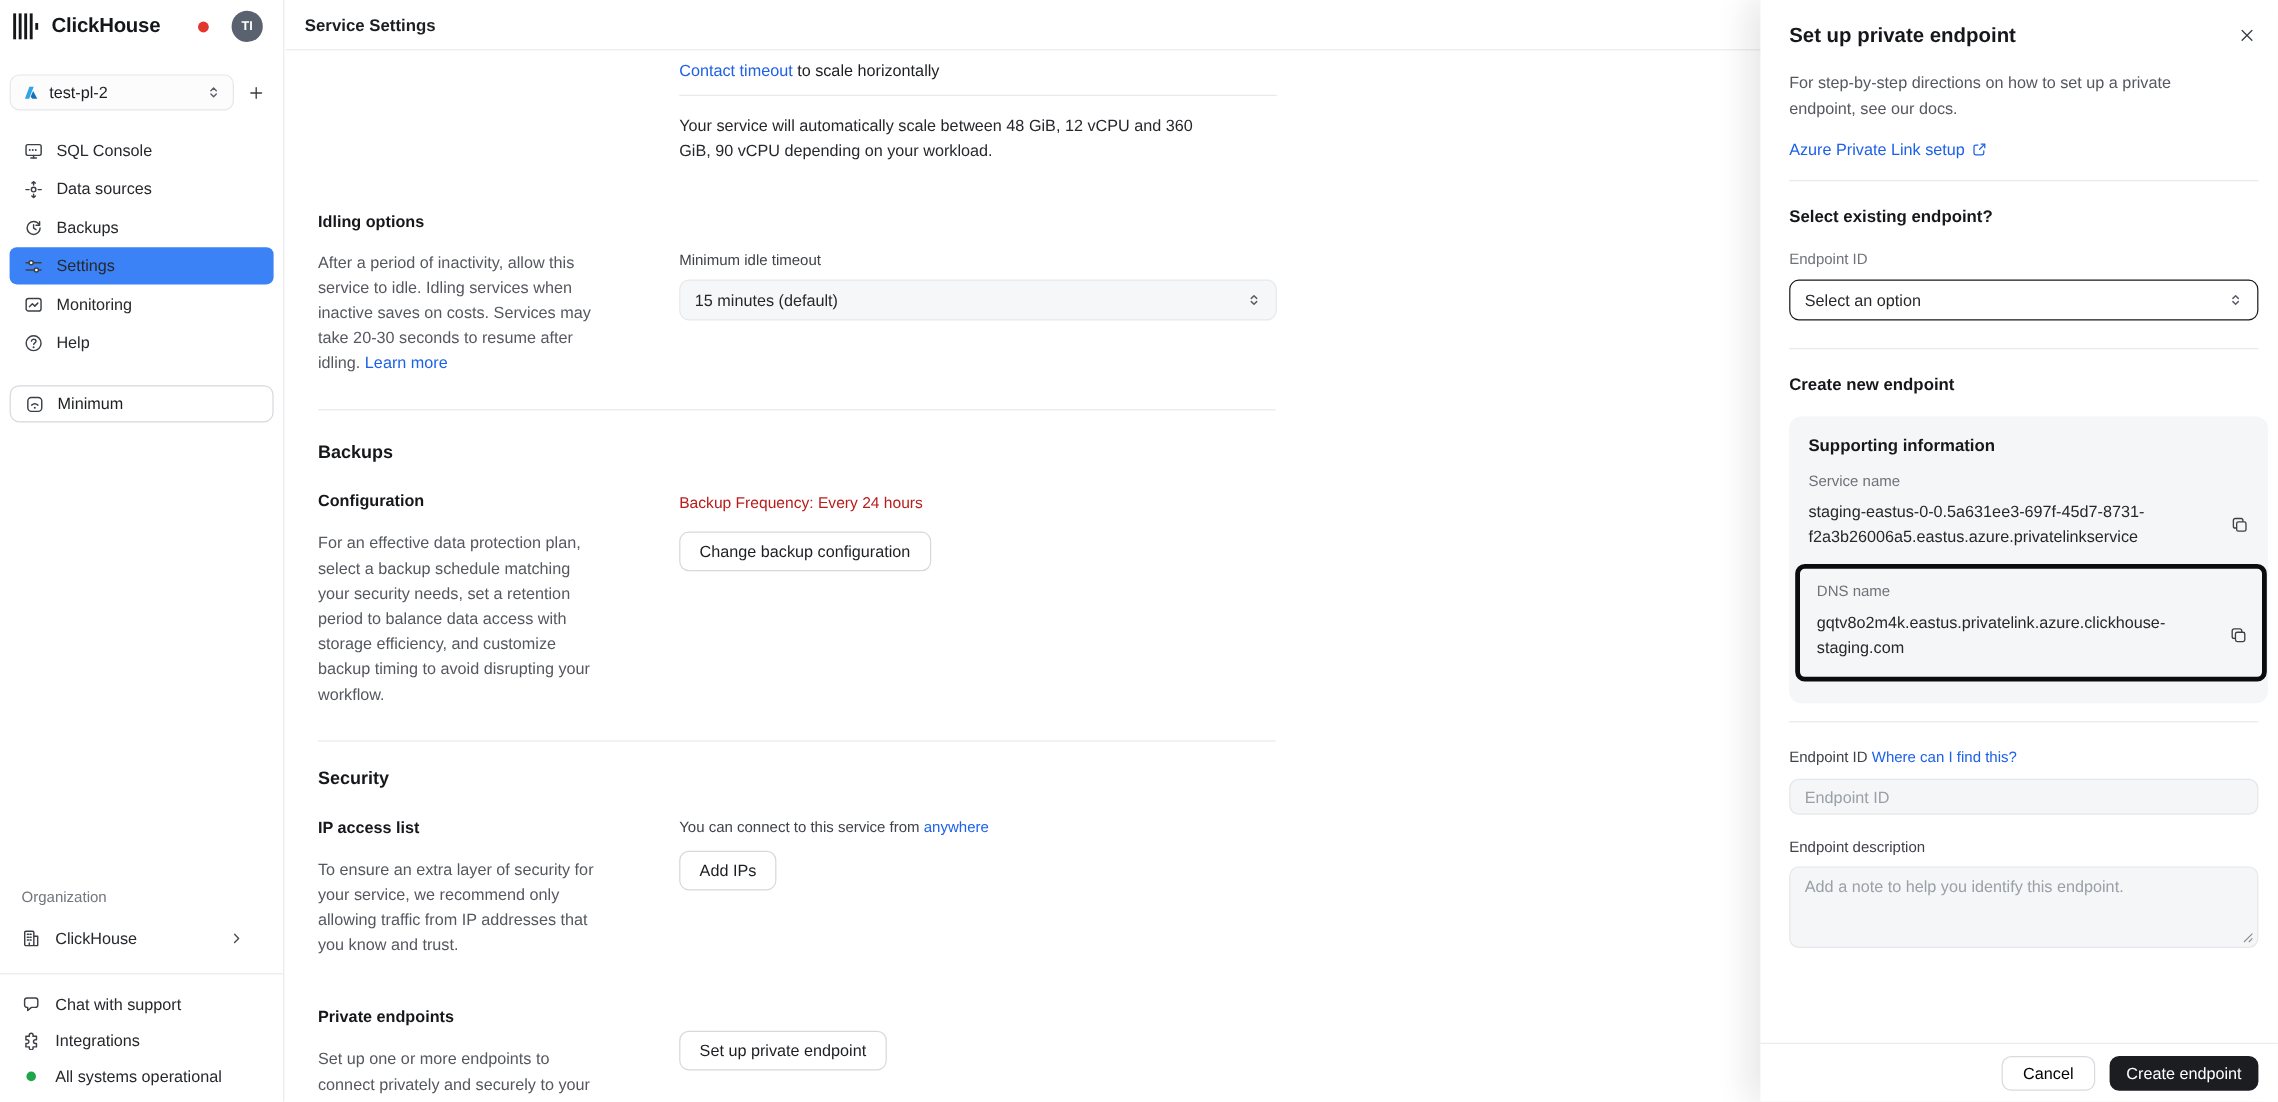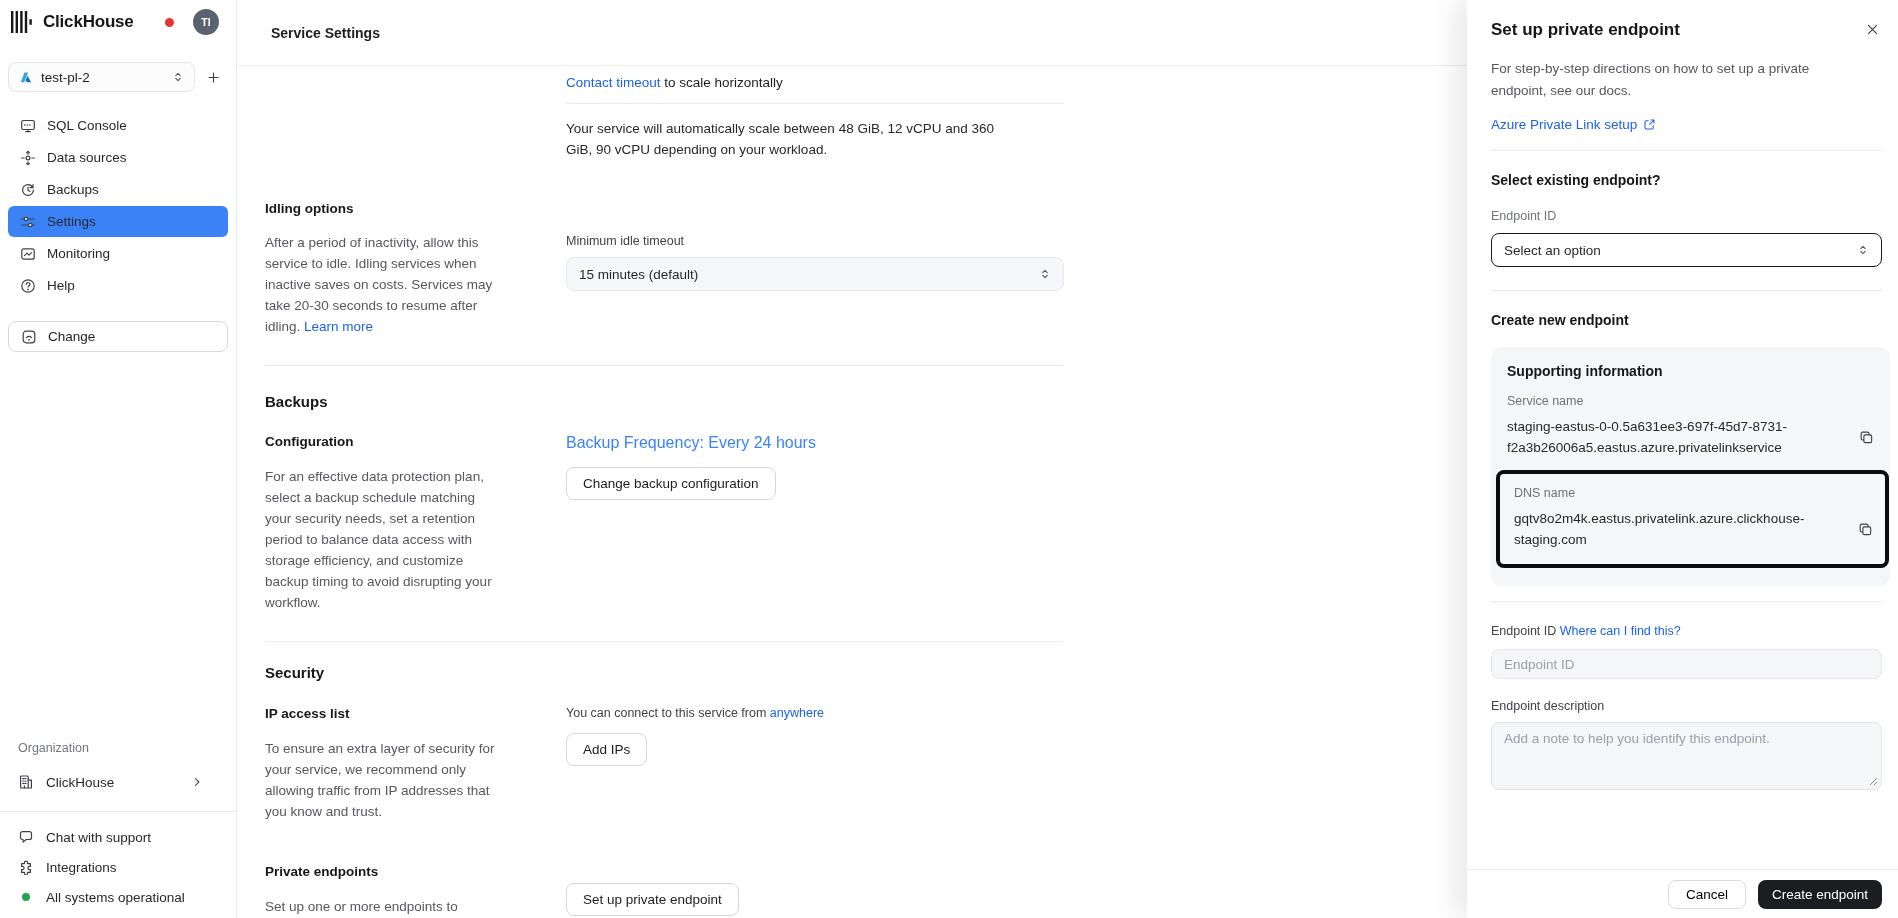--- a/index.html
+++ b/index.html
@@ -25,21 +25,21 @@
   .connect-btn { display:flex; align-items:center; gap:11px; height:31px; margin:20px 8px 0 8px; padding:0 12px; border:1px solid #d5d8dd; border-radius:8px; font-size:13.5px; background:#fff; }
   .sidebar-bottom { position:absolute; left:0; right:0; bottom:6px; }
   .org-label { padding-left:18px; font-size:12.5px; color:#72767d; margin-bottom:12px; }
   .side-item { display:flex; align-items:center; gap:12px; height:30px; padding:0 18px; font-size:13.5px; color:#26282c; }
   .side-item .chev { margin-left:auto; margin-right:15px; color:#4a4e55; }
   .side-divider { border-top:1px solid #e9eaec; margin:14px 0 10px 0; }
   .status-dot { width:8px; height:8px; border-radius:50%; background:#1fa64b; margin:0 4px; }
 
   
   .main { position:absolute; left:238px; top:0; width:1231px; height:918px; background:#fff; }
-  .main-header { height:66px; border-bottom:1px solid #eaebed; display:flex; align-items:center; padding-left:33px; }
+  .main-header { height:42px; border-bottom:1px solid #eaebed; display:flex; align-items:center; padding-left:16px; }
   .main-title { font-size:14px; font-weight:bold; }
   .content { padding:0 0 0 27px; font-size:13.5px; }
   .row { display:flex; }
   .col-l { width:238px; margin-right:63px; flex:none; }
   .col-r { width:498px; flex:none; }
   .muted { color:#55585e; line-height:21px; }
   a.link { color:#1d61e8; text-decoration:none; cursor:pointer; }
   .hr { border-top:1px solid #e8e9eb; }
   .hr-r { width:498px; }
   .hr-main { width:798px; }
@@ -184,21 +184,21 @@
   </div>
 
   <div class="connect-btn">
     <span class="icon">
       <svg width="16" height="16" viewBox="0 0 16 16" fill="none" stroke="#3c4046" stroke-width="1.2" stroke-linecap="round" stroke-linejoin="round">
           <rect x="2.2" y="2.2" width="11.6" height="11.6" rx="3"></rect>
           <path d="M5.4 8.6c1.5-1.4 3.7-1.4 5.2 0"></path>
           <path d="M8 10.8h.01" stroke-width="1.7"></path>
         </svg>
     </span>
-    <span>Change</span>
+    <span>Minimum</span>
   </div>
 
   <div class="sidebar-bottom">
     <div class="org-label">Organization</div>
     <div class="side-item">
       <span class="icon">
         <svg width="16" height="16" viewBox="0 0 16 16" fill="none" stroke="#3c4046" stroke-width="1.2" stroke-linecap="round" stroke-linejoin="round">
             <rect x="2.6" y="2" width="7.6" height="12" rx="1"></rect>
             <path d="M10.2 6.2h3.2V14h-3.2"></path>
             <path d="M4.8 4.6h1M7 4.6h1M4.8 7h1M7 7h1M4.8 9.4h1M7 9.4h1"></path>
@@ -277,21 +277,21 @@
 
     <div class="hr hr-main" style="margin-top:28px;"></div>
 
     <div class="h-section" style="margin-top:27px;">Backups</div>
     <div class="row" style="margin-top:24px;">
       <div class="col-l">
         <div class="h-sub">Configuration</div>
         <div class="muted" style="margin-top:17px;">For an effective data protection plan, select a backup schedule matching your security needs, set a retention period to balance data access with storage efficiency, and customize backup timing to avoid disrupting your workflow.</div>
       </div>
       <div class="col-r">
-        <div style="font-size:16px; line-height:18px; color:#3b82f6;">
+        <div style="font-size:13px; line-height:18px; color:#b91c1c;">
           <div>Backup Frequency: Every 24 hours</div>
         </div>
         <button class="btn" style="margin-top:15px;">Change backup configuration</button>
       </div>
     </div>
 
     <div class="hr hr-main" style="margin-top:28px;"></div>
 
     <div class="h-section" style="margin-top:22px;">Security</div>
     <div class="row" style="margin-top:25px;">

